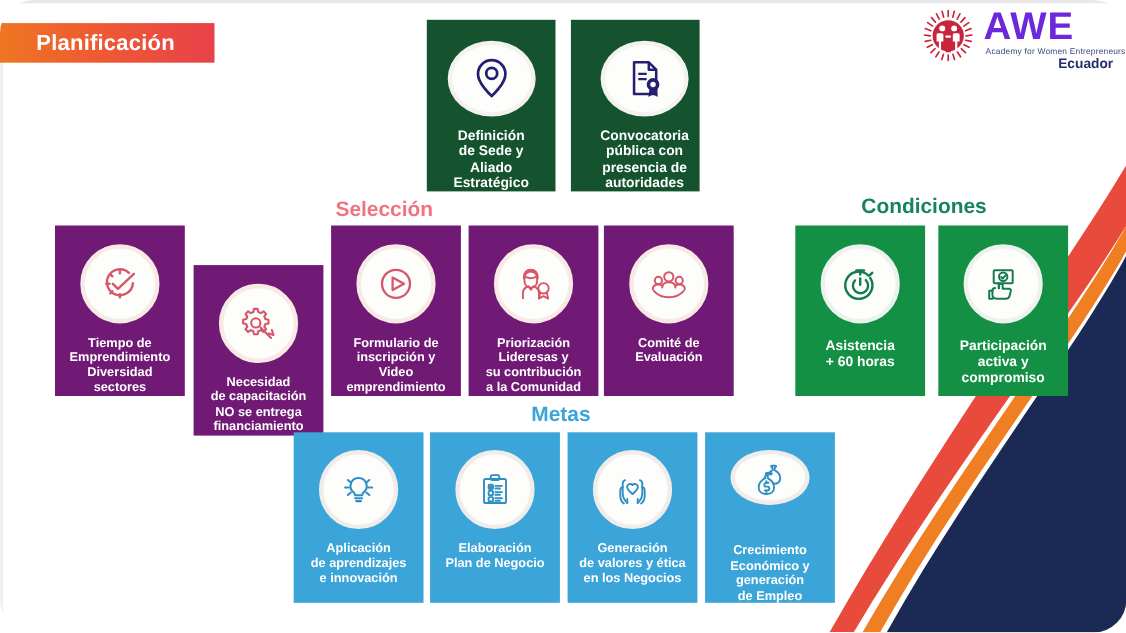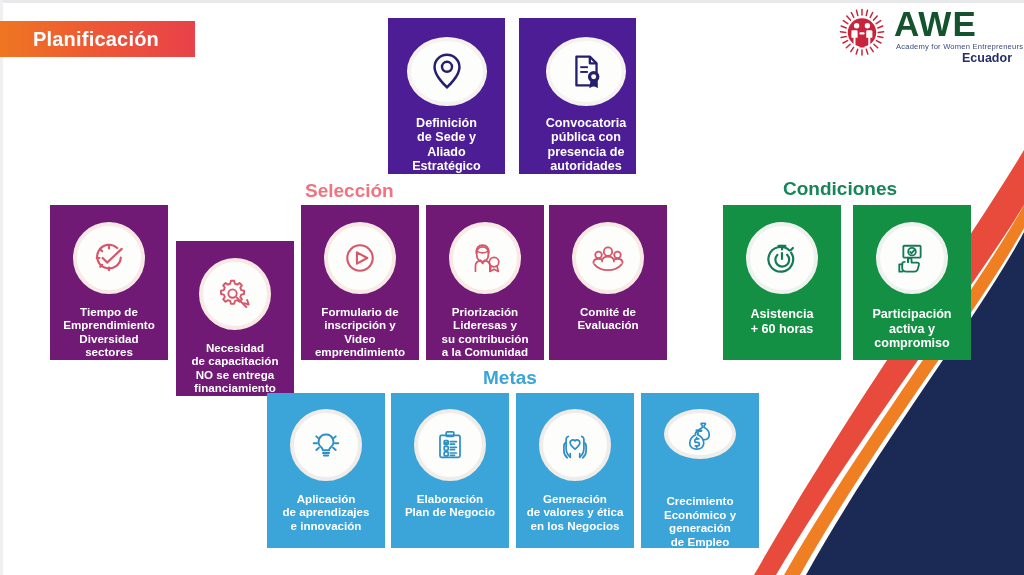--- a/index.html
+++ b/index.html
@@ -2,21 +2,21 @@
 <html><head>
 <meta charset="utf-8">
 <style>
   html,body{margin:0;padding:0;}
   body{
     width:1024px;height:575px;overflow:hidden;
     background:#ffffff;
     font-family:"Liberation Sans","DejaVu Sans",sans-serif;
     position:relative;
   }
-  #slide{position:relative;width:1024px;height:575px;overflow:hidden;background:#fff;}
+  #slide{position:relative;width:1024px;height:575px;overflow:hidden;background:#fff;border-radius:30px;}
 
   
   .top-rule{position:absolute;left:0;top:0;width:1024px;height:3px;background:#e9e9ec;}
   .left-rule{position:absolute;left:0;top:0;width:3px;height:575px;background:#f0f0f2;}
 
   
   .swoosh{position:absolute;right:0;top:0;width:420px;height:575px;pointer-events:none;}
 
   
   .title-chip{
@@ -27,21 +27,21 @@
   .title-chip span{
     color:#fff;font-size:20px;font-weight:bold;letter-spacing:.2px;
     padding-left:33px;
   }
 
   
   .logo{position:absolute;right:10px;top:6px;width:178px;height:58px;}
   .logo-mark{position:absolute;left:0;top:2px;width:52px;height:52px;}
   .logo-awe{
     position:absolute;left:58px;top:0px;
-    font-size:35px;font-weight:bold;color:#14532d;letter-spacing:1px;line-height:36px;
+    font-size:35px;font-weight:bold;color:#6d28d9;letter-spacing:1px;line-height:36px;
   }
   .logo-sub{
     position:absolute;left:60px;top:36px;
     font-size:7.6px;color:#3b4a7d;letter-spacing:.2px;white-space:nowrap;
   }
   .logo-country{
     position:absolute;right:2px;top:45px;
     font-size:12.5px;font-weight:bold;color:#24306b;margin-left:20px;
   }
 
@@ -59,21 +59,21 @@
     background:#fdfdfb;
     display:flex;align-items:center;justify-content:center;
     box-sizing:border-box;
   }
   .card .label{
     color:#ffffff;text-align:center;font-weight:bold;line-height:1.16;
     white-space:pre-line;
   }
 
   
-  .c-navy{background:#4c1d95;}
+  .c-navy{background:#14532d;}
   .c-navy .disc{width:80px;height:80px;border:4px solid #f3f2ee;margin-top:19px;}
   .c-navy .label{font-size:12.6px;margin-top:10px;}
 
   
   .c-orange{background:#701a75;}
   .c-orange .disc{width:72px;height:72px;border:4px solid #f7e9e4;margin-top:17px;}
   .c-orange .label{font-size:11.6px;margin-top:11px;}
 
   
   .c-green{background:#149044;}

